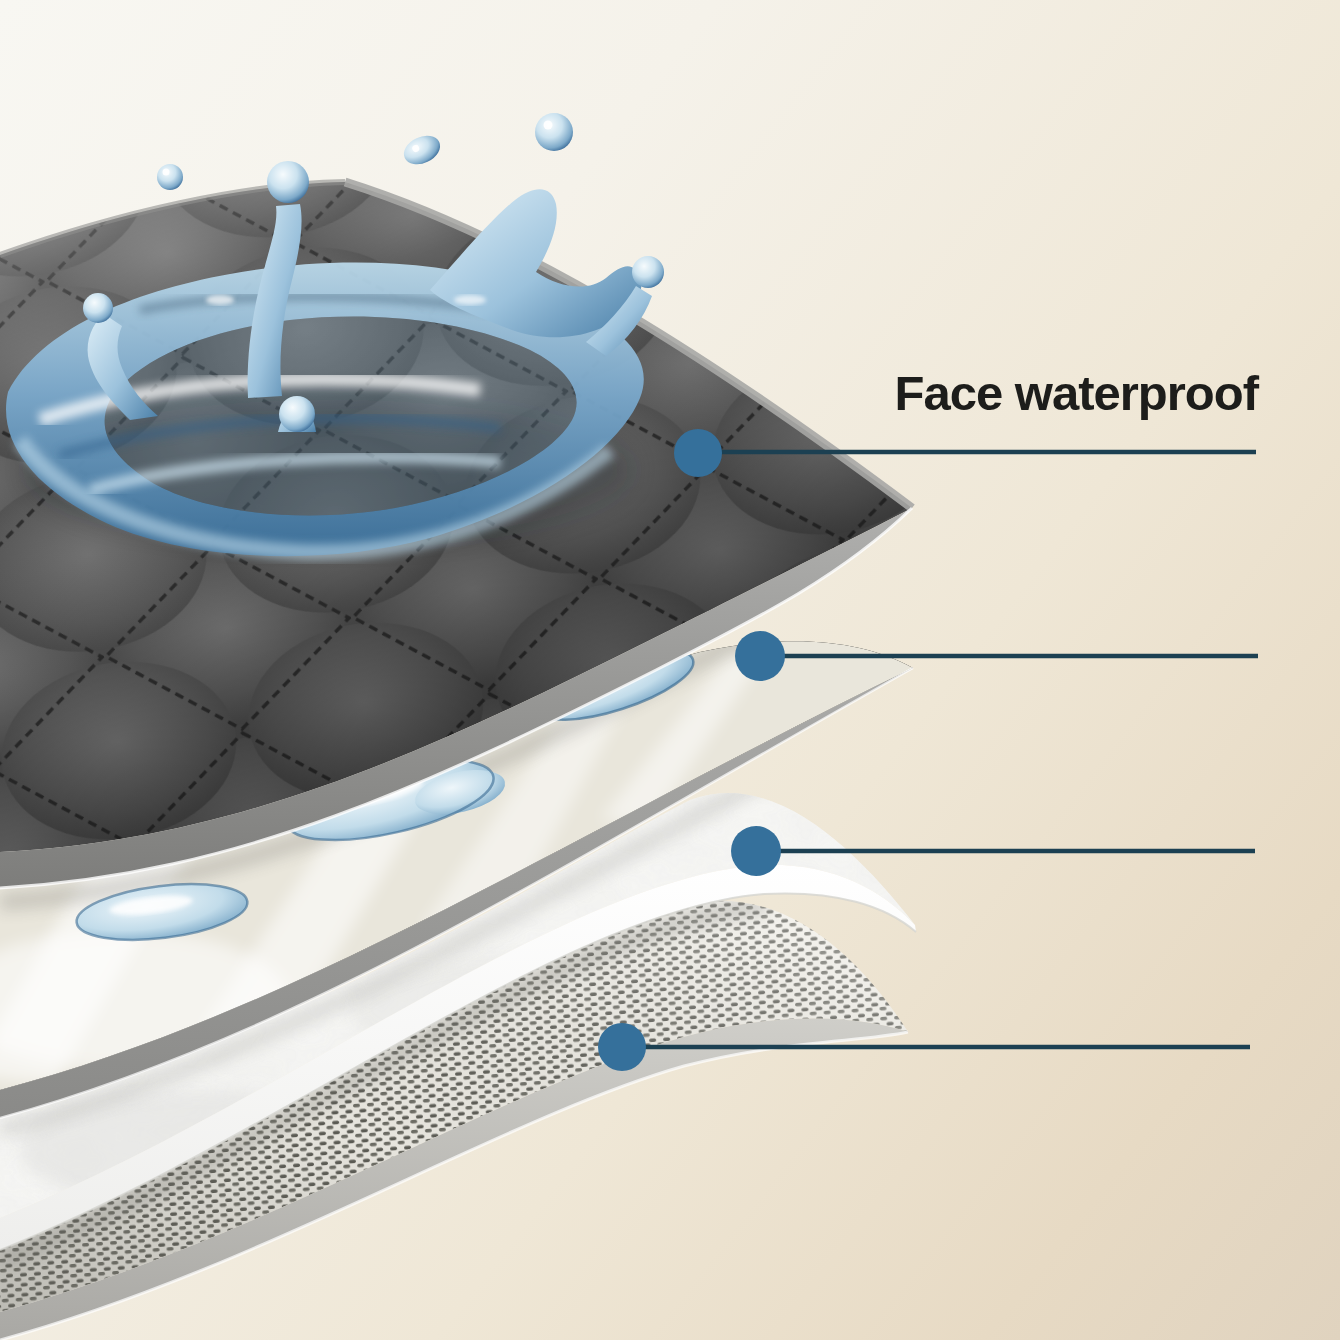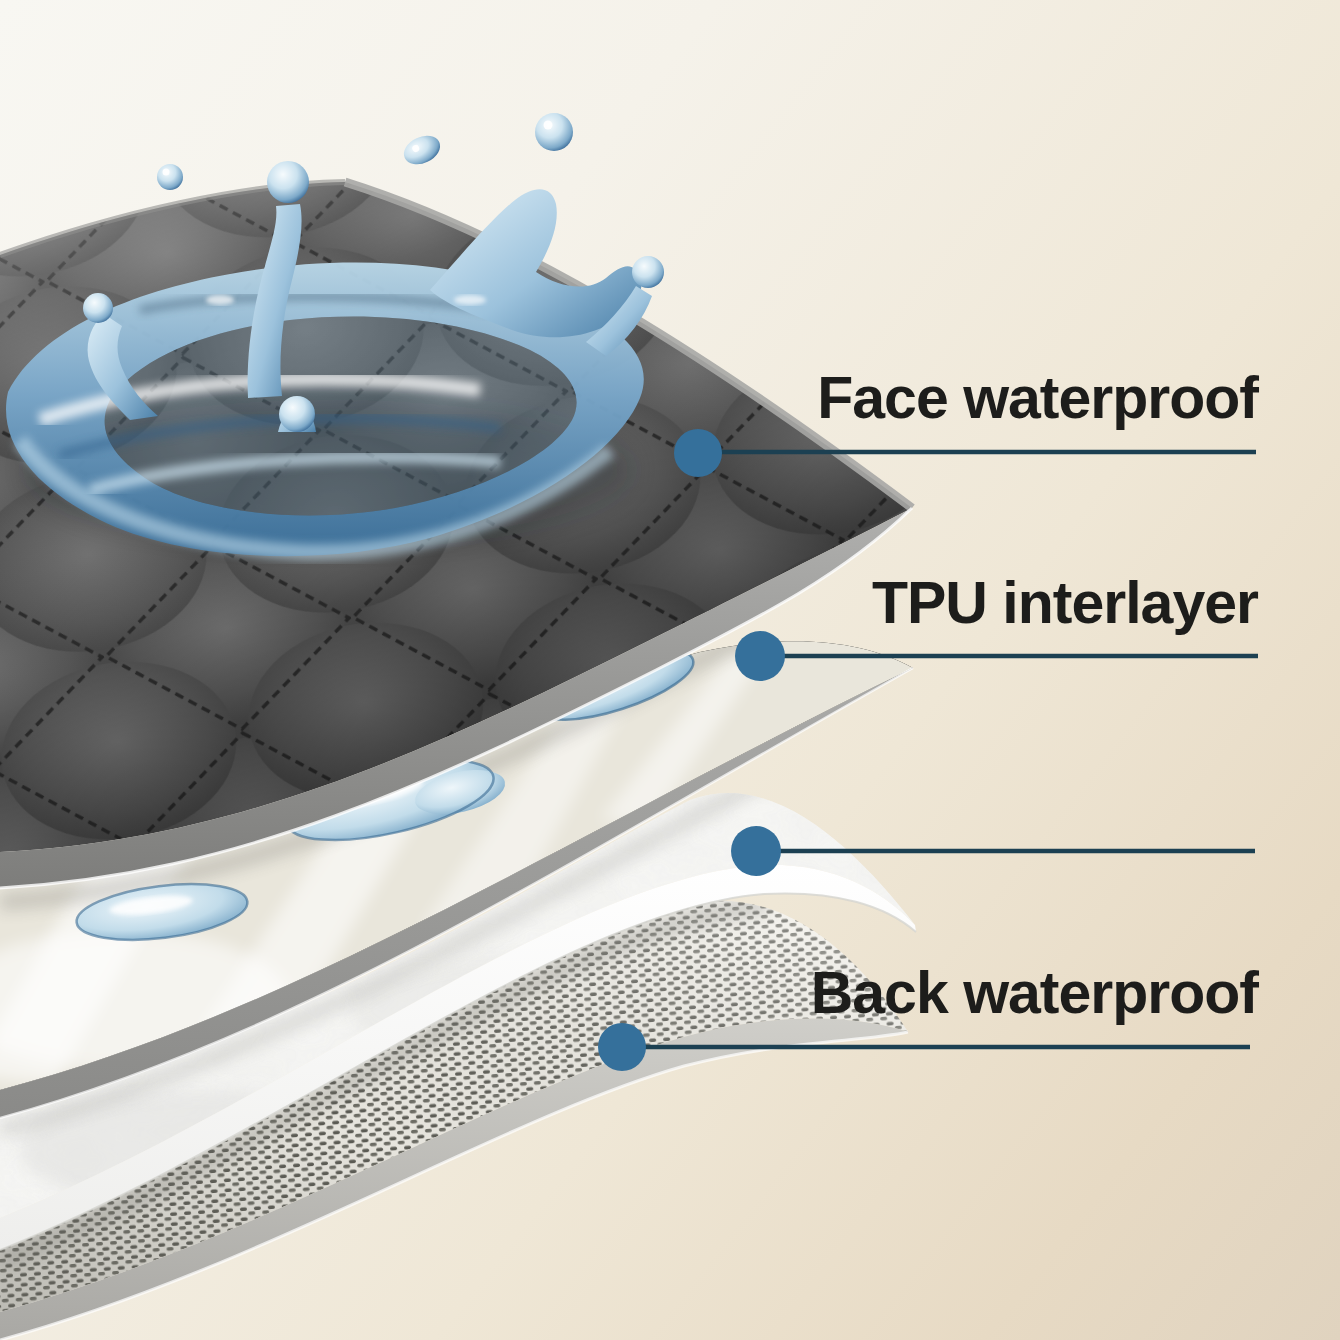--- a/index.html
+++ b/index.html
@@ -4,21 +4,21 @@
 <style>
   html,body{margin:0;padding:0;background:#d8ccb8;}
   .stage{
     position:relative;width:1340px;height:1340px;overflow:hidden;
     background:linear-gradient(128deg,#f8f7f2 0%,#f5f2ea 30%,#efe7d6 62%,#e7dac4 85%,#e0d3bf 100%);
     font-family:"Liberation Sans",sans-serif;
   }
   .art{position:absolute;left:0;top:0;width:1340px;height:1340px;}
   .callout-label{
     position:absolute;right:82px;white-space:nowrap;
-    font-size:59px;font-weight:bold;letter-spacing:-1px;
+    font-size:49px;font-weight:bold;letter-spacing:-1px;
     color:#1d1d1b;line-height:1.05;
   }
   .lbl-face{top:368px;}
   .lbl-tpu{top:573px;}
   .lbl-soft{top:768px;}
   .lbl-back{top:963px;}
 </style>
 </head>
 <body>
 
@@ -244,16 +244,14 @@
 
   <line x1="756" y1="851" x2="1255" y2="851" stroke-width="4.5" stroke="#1c4052"></line>
   <circle cx="756" cy="851" r="25" fill="#35709b"></circle>
 
   <line x1="624" y1="1047" x2="1250" y2="1047" stroke-width="4.5" stroke="#1c4052"></line>
   <circle cx="622" cy="1047" r="24" fill="#35709b"></circle>
 </g>
 </svg>
 
 <div class="callout-label lbl-face">Face waterproof</div>
-<div class="callout-label lbl-tpu">TPU interlayer</div>
-<div class="callout-label lbl-back">Back waterproof</div>
 
 </div>
 
 </body></html>

